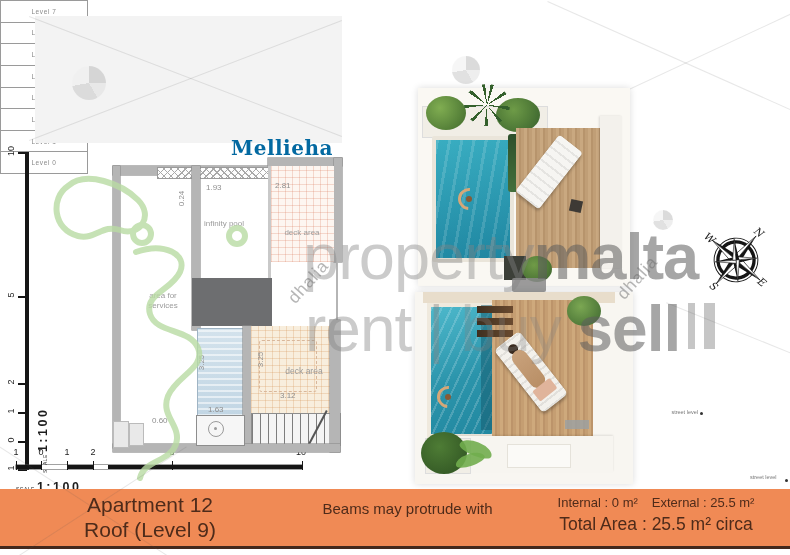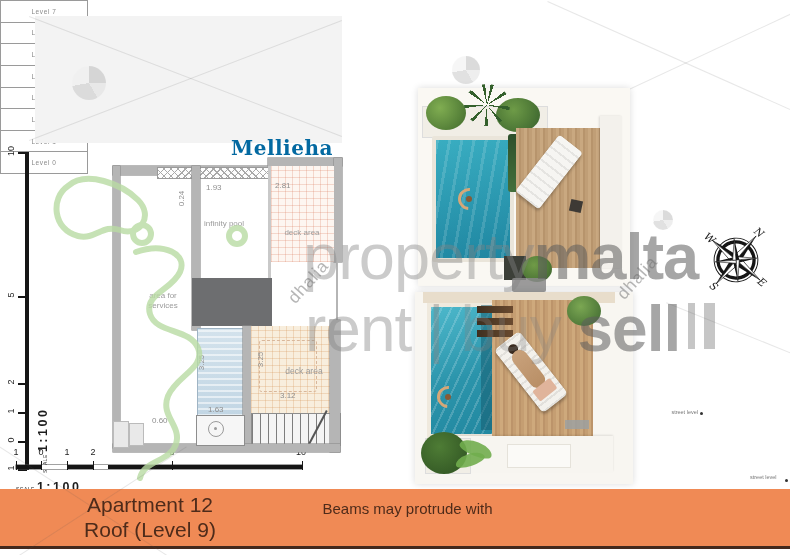--- a/index.html
+++ b/index.html
@@ -403,14 +403,21 @@
 
   <div class="abs footer"></div>
   <div class="abs footer-rule"></div>
   <div class="abs f-title f-text">
     <div>Apartment 12</div>
     <div>Roof (Level 9)</div>
   </div>
   <div class="abs f-disc f-text">
     <div class="t2">Beams may protrude with</div>
   </div>
+  <div class="abs f-areas f-text">
+    <div class="row1">
+      <span>Internal : 0 m²</span>
+      <span>External : 25.5 m²</span>
+    </div>
+    <div class="row2">Total Area : 25.5 m² circa</div>
+  </div>
 
 </div>
 
 </body></html>

